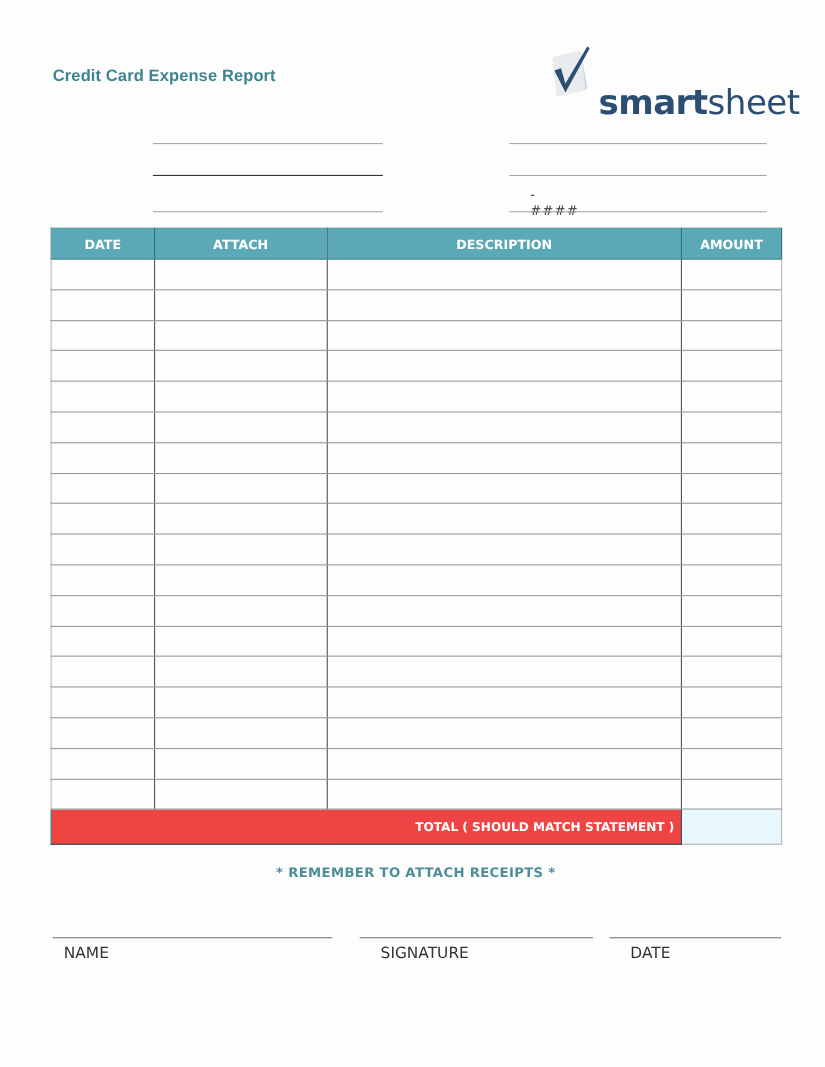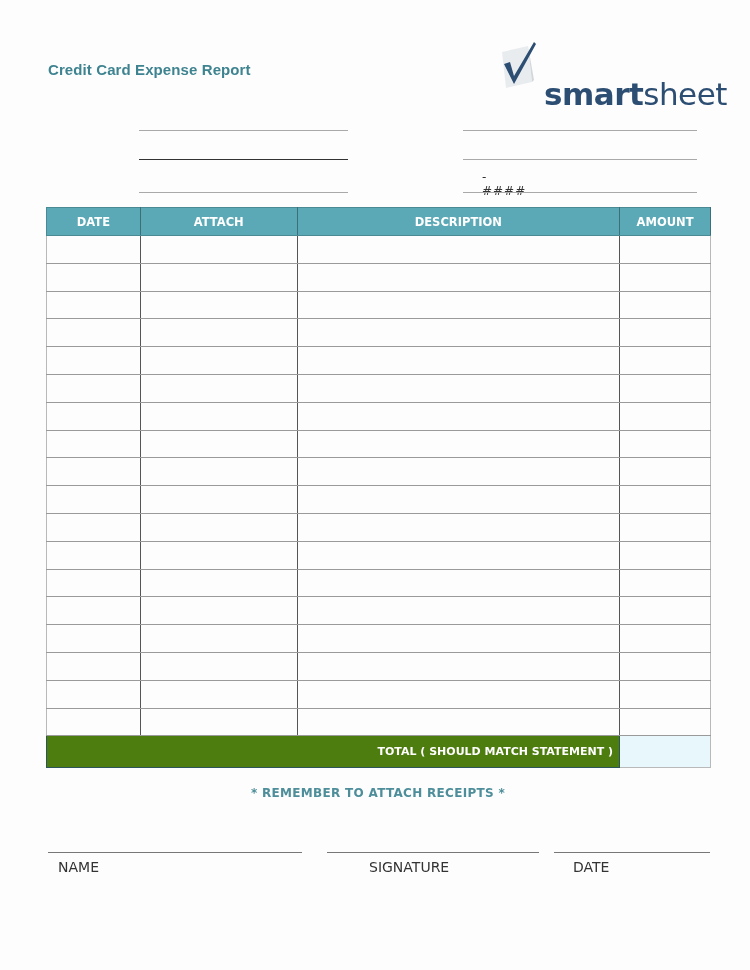--- a/index.html
+++ b/index.html
@@ -13,21 +13,21 @@
   .field { position:absolute; font-size:12px; color:#333; }
   .field .line { position:absolute; border-bottom:1px solid #a9a9a9; }
   .field .line.dark { border-bottom:1px solid #333; }
   .field .val { position:absolute; font-size:12px; color:#333; letter-spacing:1px; }
   table.exp { position:absolute; left:46px; top:207px; width:665px; border-collapse:collapse; }
   table.exp th { background:#5ba9b6; color:#fff; font-size:11.5px; font-weight:bold; height:27px; padding:0; border:1px solid #4a8a95; border-right:1px solid #3d6f78; text-align:center; }
   table.exp td { height:26.8px; border:1px solid #9a9a9a; border-left:1px solid #555; border-right:1px solid #555; padding:0; }
   table.exp td.c-amt { border-right:1px solid #b9b9b9; }
   table.exp td.c-date { border-left:1px solid #b9b9b9; }
   table.exp tr.total td { height:31px; }
-  table.exp td.total-label { background:#4d7c0f; color:#fff; font-size:11px; font-weight:bold; text-align:right; padding-right:6px; border:1px solid #2c5559; }
+  table.exp td.total-label { background:#ef4444; color:#fff; font-size:11px; font-weight:bold; text-align:right; padding-right:6px; border:1px solid #2c5559; }
   table.exp td.total-amount { background:#e8f7fc; border:1px solid #b9b9b9; }
   .remind { position:absolute; left:0; width:756px; top:786px; text-align:center; font-size:12px; font-weight:bold; color:#4d8e9a; letter-spacing:0.3px; }
   .sig-line { position:absolute; top:852px; border-top:1px solid #777; }
   .sig-lbl { position:absolute; top:859px; font-size:14px; color:#333; }
 </style>
 </head>
 <body>
 
 <div class="title">Credit Card Expense Report</div>
 
@@ -198,15 +198,15 @@
       <td class="total-amount"></td>
     </tr>
   </tfoot>
 </table>
 
 <div class="remind">* REMEMBER TO ATTACH RECEIPTS *</div>
 
 <div class="sig-line" style="left:48px;width:254px;"></div>
 <div class="sig-lbl" style="left:58px;">NAME</div>
 <div class="sig-line" style="left:327px;width:212px;"></div>
-<div class="sig-lbl" style="left:346px;margin-left:23px;">SIGNATURE</div>
+<div class="sig-lbl" style="left:346px;">SIGNATURE</div>
 <div class="sig-line" style="left:554px;width:156px;"></div>
 <div class="sig-lbl" style="left:573px;">DATE</div>
 
 </body></html>

